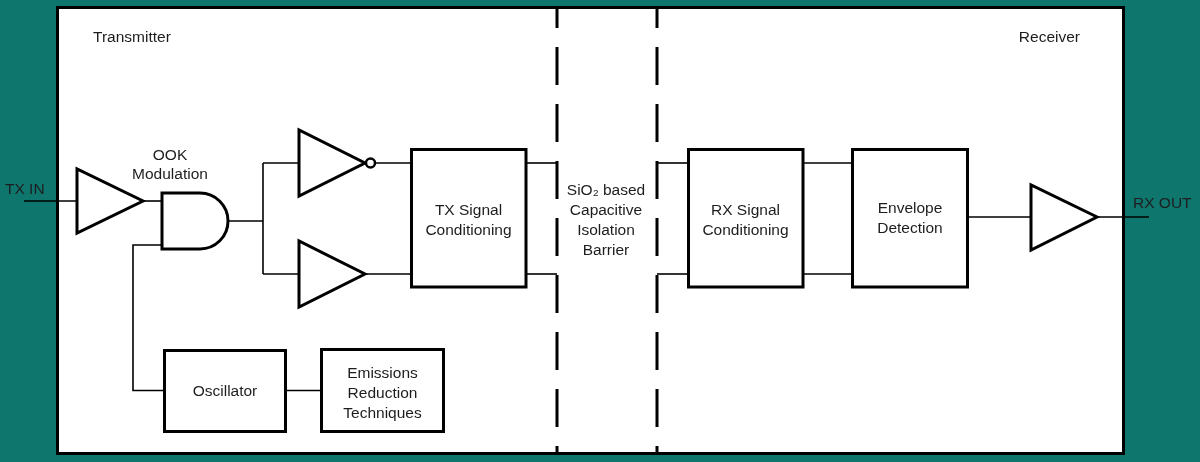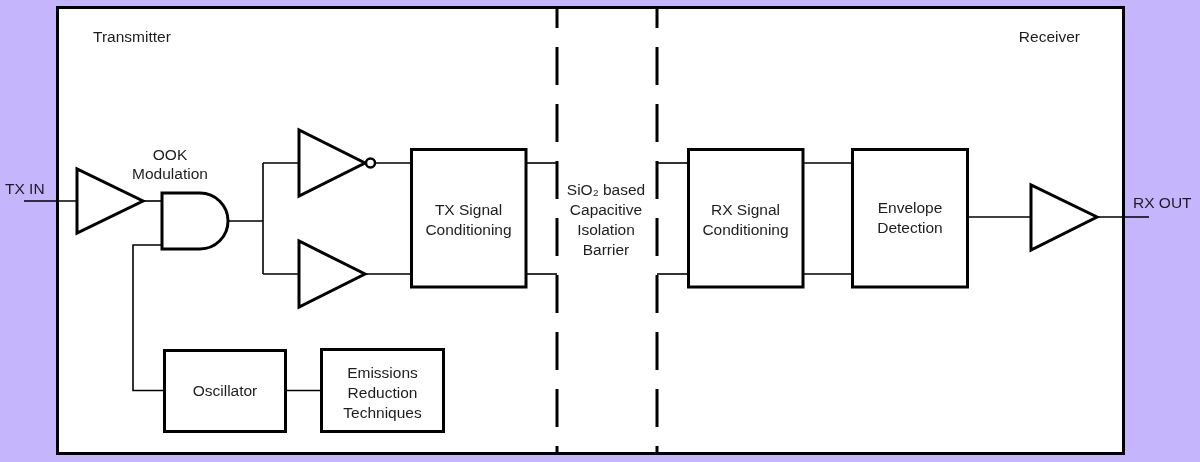--- a/index.html
+++ b/index.html
@@ -4,21 +4,21 @@
 <style>
   html, body {
     margin: 0;
     padding: 0;
     background: #ffffff;
   }
   .stage {
     position: relative;
     width: 1200px;
     height: 462px;
-    background: #c4b5fd;
+    background: #0f766e;
     overflow: hidden;
   }
   svg {
     display: block;
   }
   .wire {
     stroke: #000000;
     stroke-width: 1.6;
     fill: none;
   }

